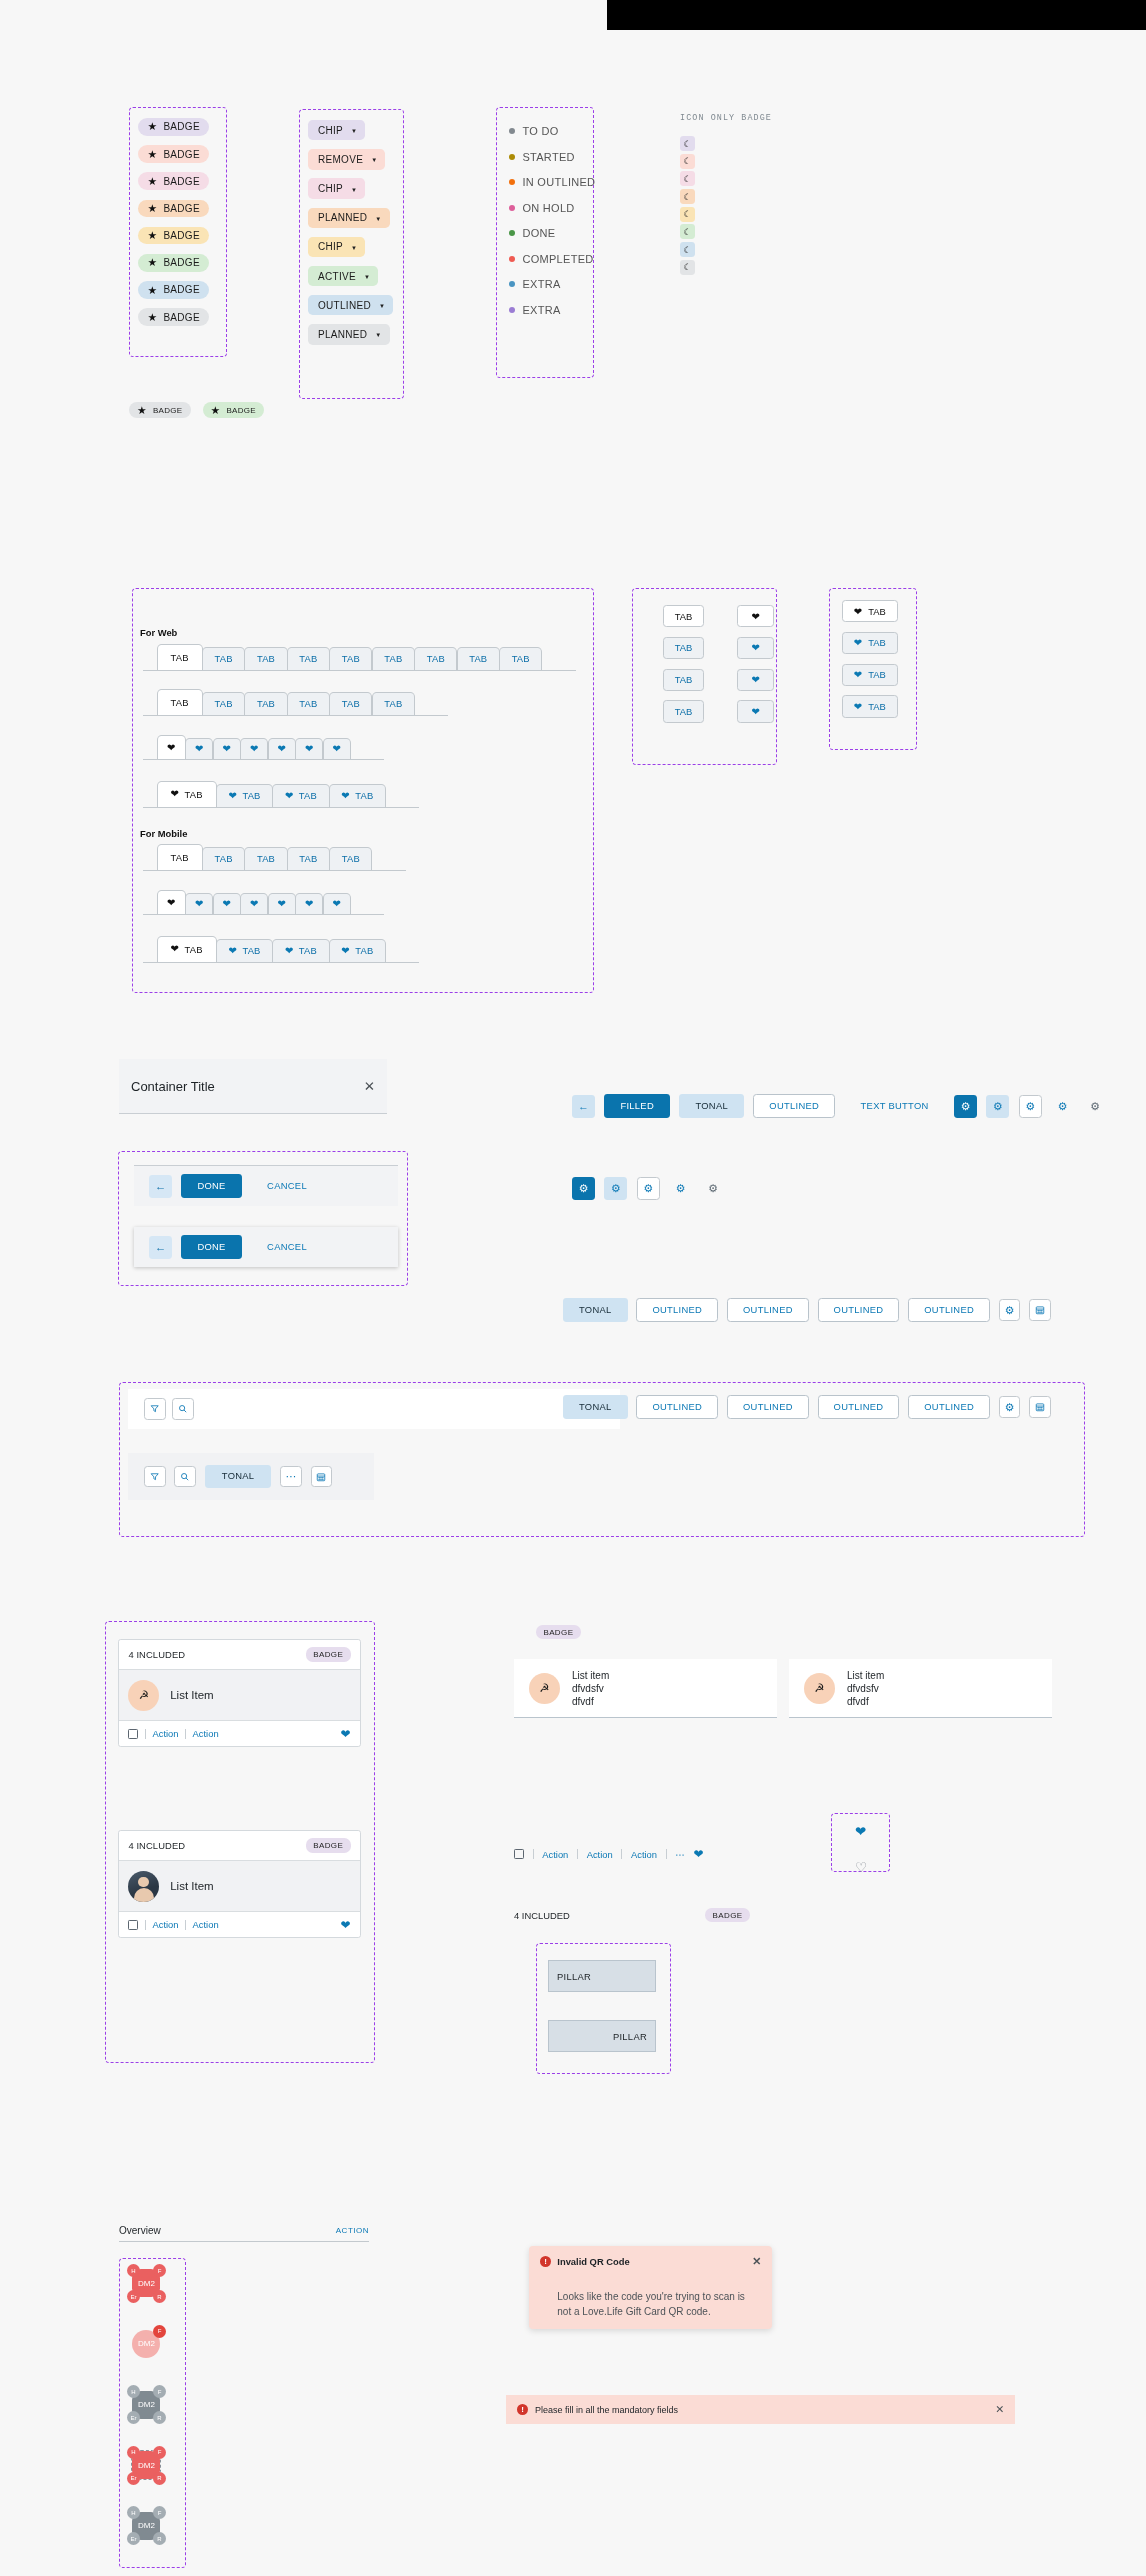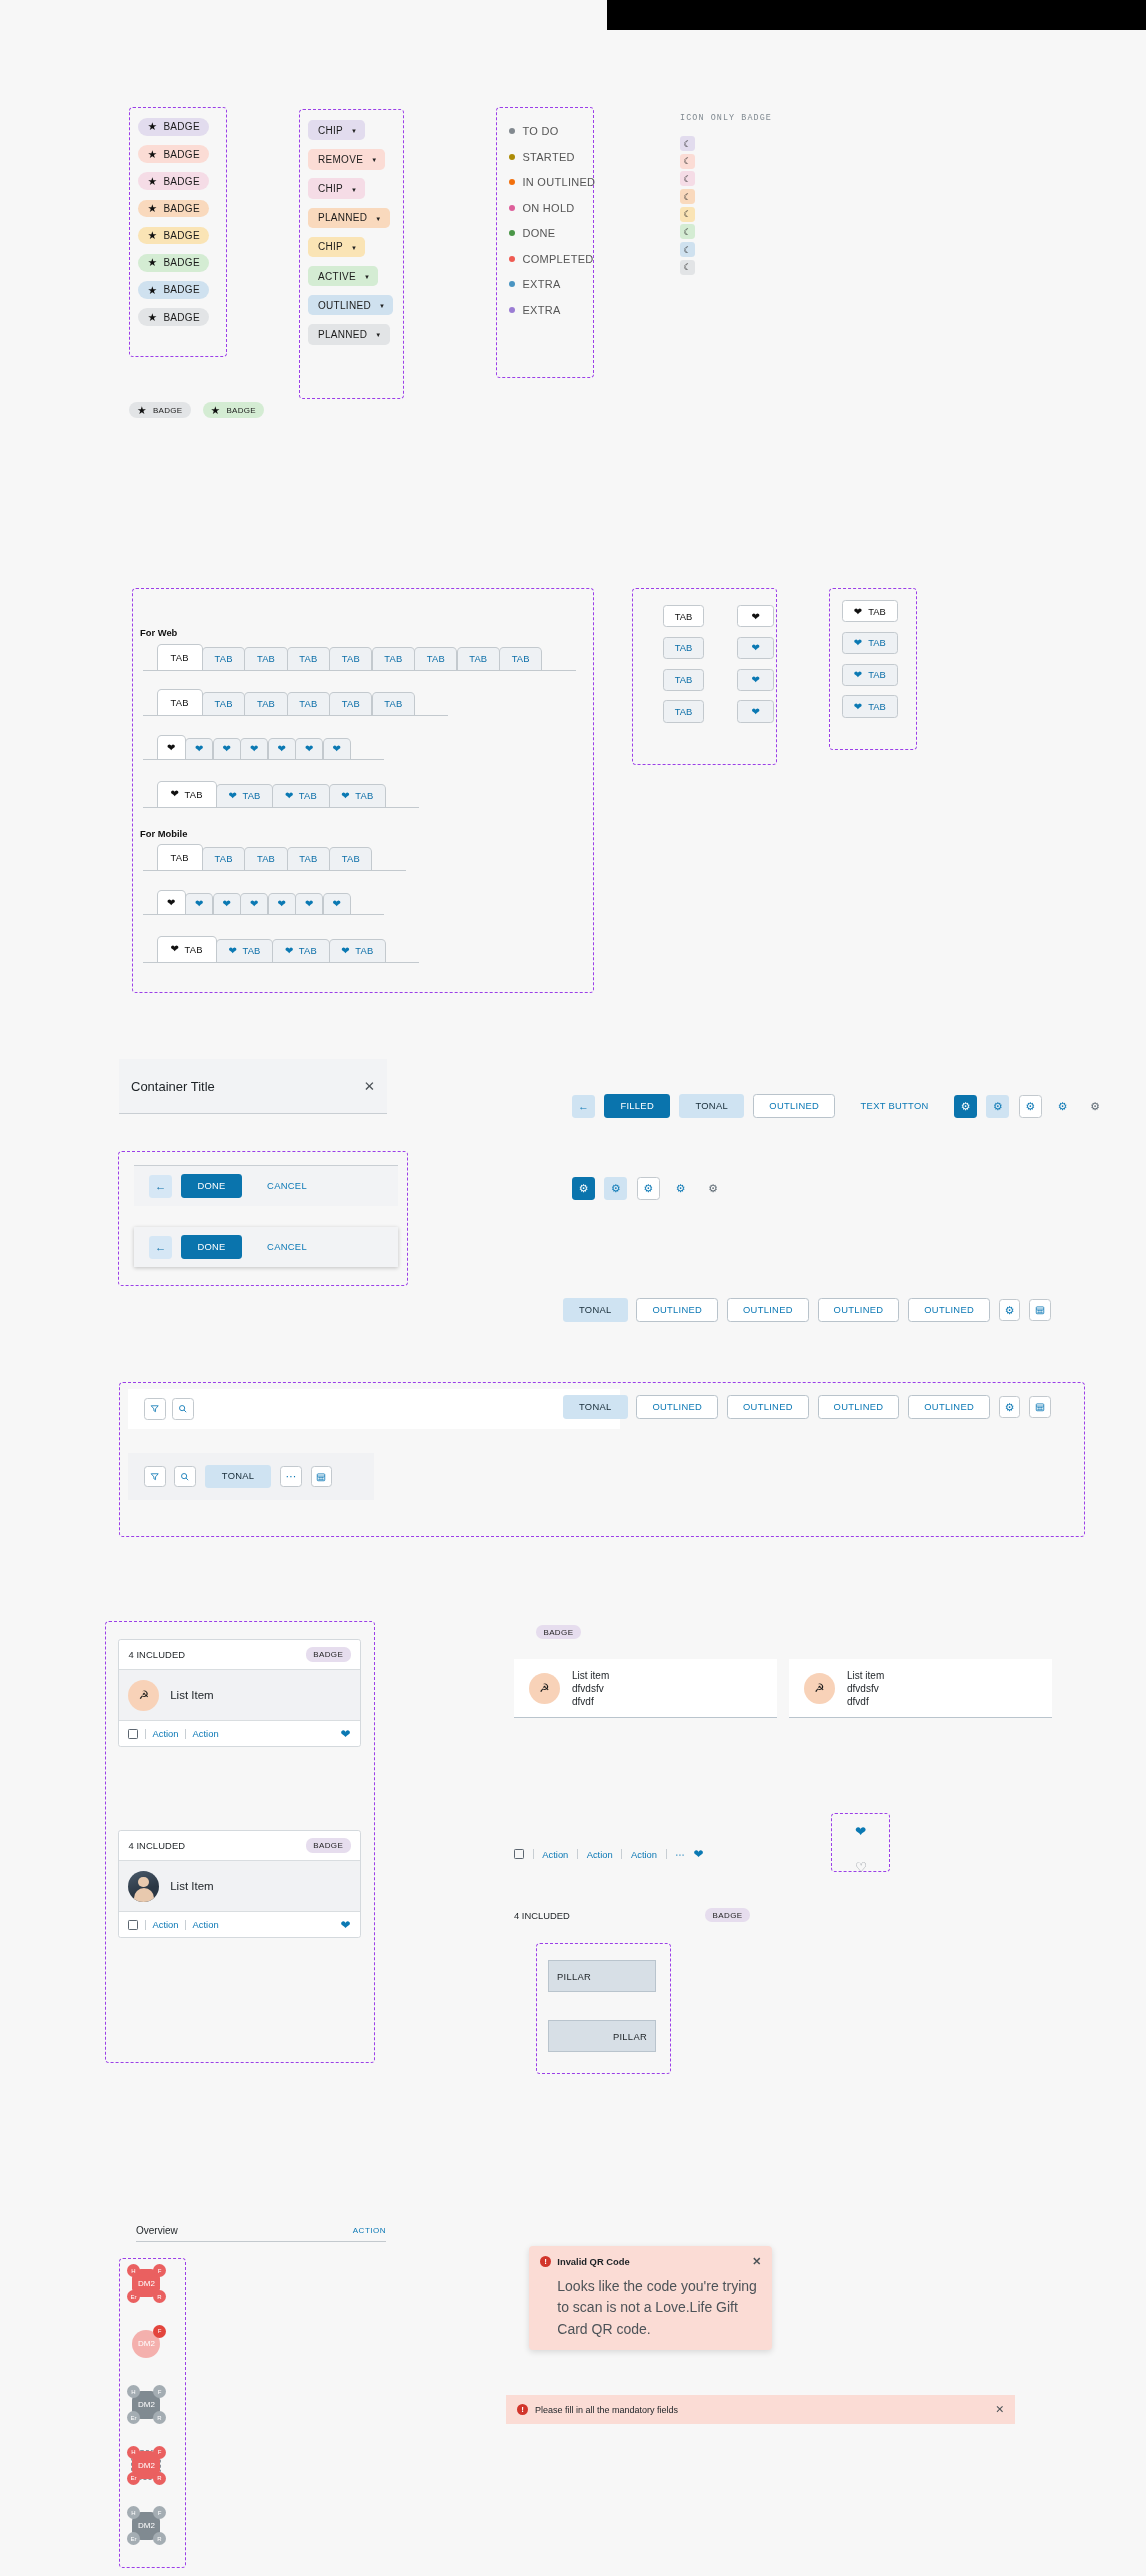--- a/index.html
+++ b/index.html
@@ -126,21 +126,21 @@
   .dmpin { position:absolute; width:13px; height:13px; border-radius:50%; color:#fff; font-size:6px;
            display:flex; align-items:center; justify-content:center; }
   .pin-tl { left:0; top:0; } .pin-tr { right:0; top:0; }
   .pin-bl { left:0; bottom:0; } .pin-br { right:0; bottom:0; }
 
   
   .toast { background:#fbdcd5; border-radius:4px; box-shadow:0 2px 6px rgba(0,0,0,.13); padding:8.8px 10.8px; }
   .toast-head { display:flex; align-items:center; gap:6px; font-size:9.4px; font-weight:bold; color:#1d2226; }
   .toast-ico { width:11.5px; height:11.5px; border-radius:50%; background:#d2352b; color:#fff; font-size:8px;
                display:flex; align-items:center; justify-content:center; font-weight:bold; }
-  .toast-body { font-size:14px; color:#4d5358; line-height:1.55; margin-top:8px; padding-left:17.5px; }
+  .toast-body { font-size:10px; color:#4d5358; line-height:1.55; margin-top:21px; padding-left:17.5px; }
   .toast-x { font-size:10.8px; color:#4d5358; }
   .banner { background:#fbdcd5; display:flex; align-items:center; justify-content:space-between; padding:8px 10.8px; }
   .banner .lbl { display:flex; align-items:center; gap:6.7px; font-size:9px; color:#1d2226; }
 
   .seclabel { position:absolute; font-size:9.4px; font-weight:bold; color:#111; }
   .monolabel { position:absolute; font-family:"Liberation Mono", monospace; font-size:8.4px;
                letter-spacing:1.1px; color:#808a91; }
   .srch { position:absolute; background:#fff; display:flex; align-items:center; }
 </style>
 </head>
@@ -713,21 +713,21 @@
 </div>
 
 <div class="dashed" style="left:536px; top:1943px; width:135px; height:131px;"></div>
 <div class="pillar" style="position:absolute; left:548px; top:1960px; justify-content:flex-start;">
   <span>PILLAR</span>
 </div>
 <div class="pillar" style="position:absolute; left:548px; top:2020px; justify-content:flex-end;">
   <span>PILLAR</span>
 </div>
 
-<div class="overview-bar" style="left:136px; top:2225px; width:250px;">
+<div class="overview-bar" style="left:119px; top:2225px; width:250px;">
   <span class="ttl">Overview</span>
   <span class="act">ACTION</span>
 </div>
 
 <div class="dashed" style="left:119px; top:2258px; width:67px; height:310px;"></div>
 <div id="dmCol" style="position:absolute; left:127px; top:2264px; display:flex; flex-direction:column; gap:21.6px;">
     <div class="dmwrap">
       <div class="dmcore" style="background:#ea6060;">
         <span>DM2</span>
       </div>

